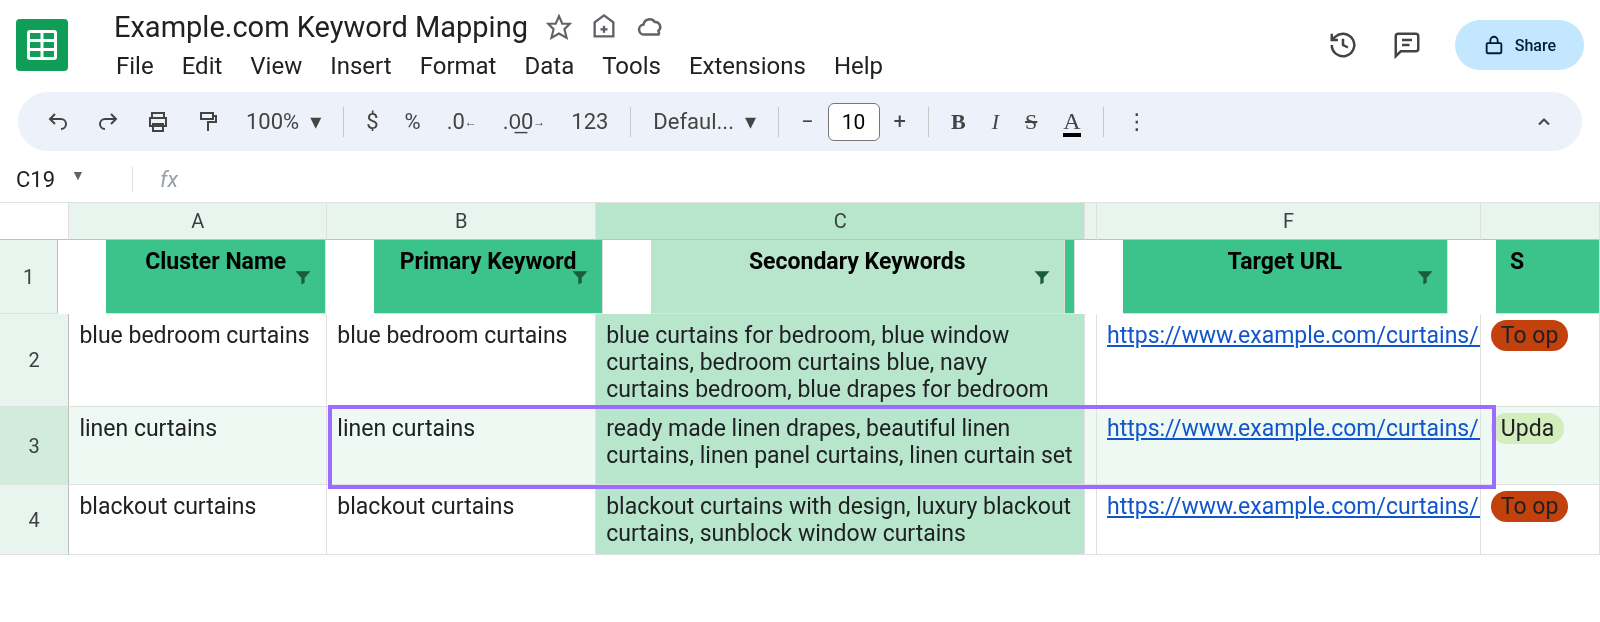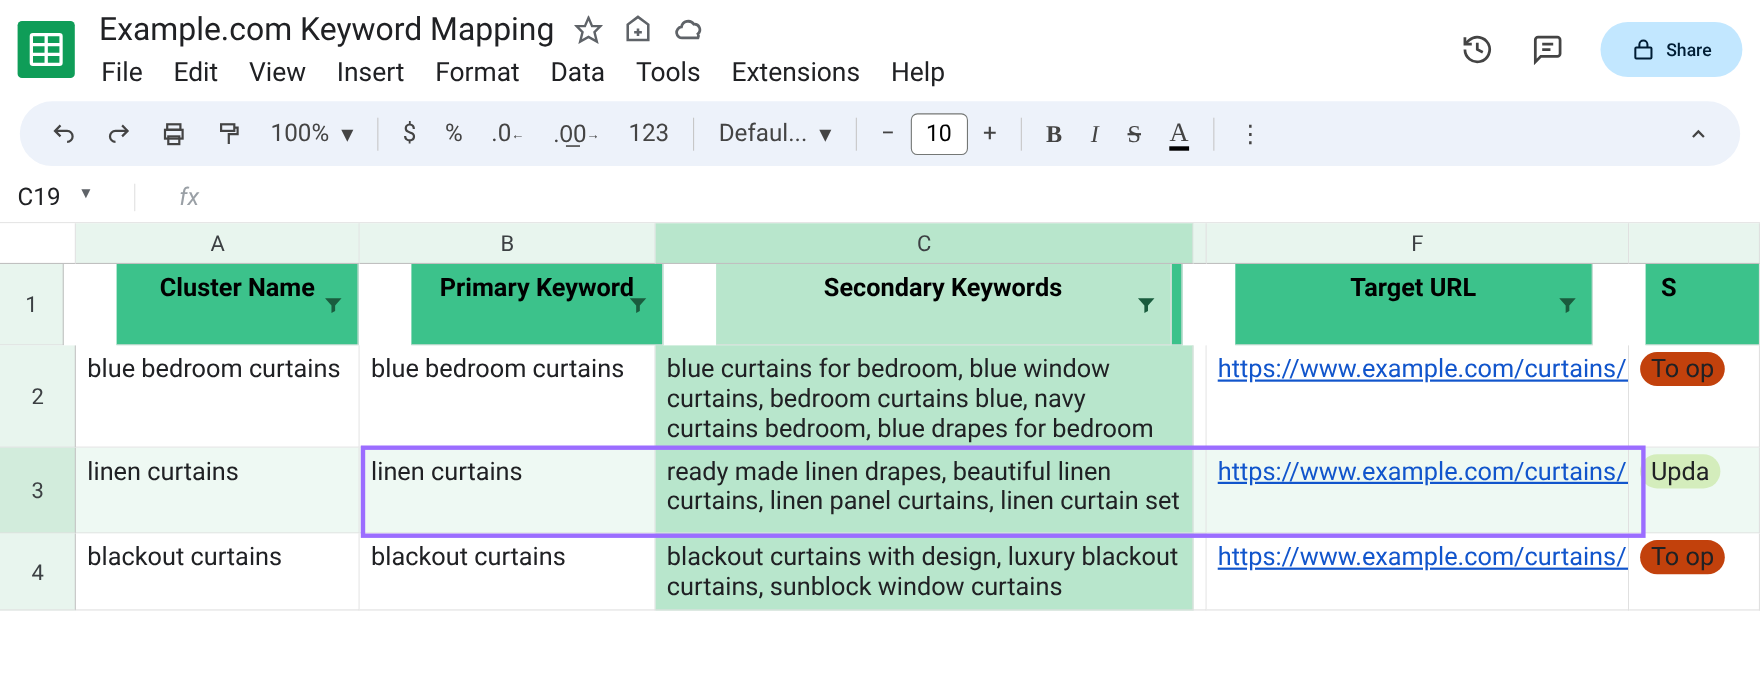--- a/index.html
+++ b/index.html
@@ -1,19 +1,19 @@
 <!DOCTYPE html>
 <html><head>
 <meta charset="utf-8">
 <style>
 * { margin: 0; padding: 0; box-sizing: border-box; font-family: 'Google Sans', Roboto, Arial, sans-serif; }
 body { background: #fff; width: 1600px; height: 622px; overflow: hidden; position: relative; }
 
 
-.title-bar { display: flex; align-items: center; padding: 10px 16px 2px 16px; }
+.title-bar { display: flex; align-items: center; padding: 10px 16px 2px 16px; gap: 24px; }
 .logo { width: 52px; height: 52px; background: #0f9d58; border-radius: 4px; display: flex; align-items: center; justify-content: center; margin-right: 22px; }
 .logo svg { width: 36px; height: 36px; }
 .title-section { flex: 1; }
 .doc-title { font-size: 29px; color: #202124; font-weight: 400; display: flex; align-items: center; gap: 18px; }
 .title-icons { display: flex; gap: 18px; align-items: center; color: #5f6368; }
 .title-icons span { font-size: 24px; cursor: pointer; }
 .menu-bar { display: flex; gap: 28px; font-size: 24px; color: #202124; margin-top: 8px; padding-left: 2px;}
 .menu-bar span { cursor: pointer; }
 .right-controls { display: flex; align-items: center; gap: 32px; margin-left: auto; }
 .icon-btn { width: 32px; height: 32px; display: flex; align-items: center; justify-content: center; cursor: pointer; color: #444; }
@@ -31,21 +31,21 @@
 .italic { font-style: italic; font-family: serif; font-size: 24px; }
 .strike { text-decoration: line-through; font-family: serif; font-size: 22px; }
 .text-color { position: relative; font-family: serif; font-size: 24px; }
 .text-color::after { content:''; position:absolute; left:0; right:0; bottom:-2px; height:4px; background:#000; }
 .toolbar-collapse { margin-left: auto; }
 
 
 .formula-row { display: flex; align-items: center; padding: 10px 8px 10px 8px; border-bottom: 1px solid #e0e0e0; margin-top: 6px;}
 .name-box { width: 100px; font-size: 22px; color: #202124; padding-left: 8px; display:flex; gap:16px;}
 .name-box .dd { font-size: 14px; color:#5f6368;}
-.fx { font-style: italic; color: #9aa0a6; font-size: 22px; margin-left: 14px; border-left:1px solid #e0e0e0; padding-left:40px;}
+.fx { font-style: italic; color: #9aa0a6; font-size: 22px; margin-left: 24px; border-left:1px solid #e0e0e0; padding-left:27px;}
 
 
 .grid { position: relative; }
 .col-headers { display: flex; height: 37px; }
 .corner { width: 70px; border-right: 1px solid #e0e0e0; border-bottom: 1px solid #c0c0c0; background: #fff; }
 .col-head { border-right: 1px solid #e0e0e0; border-bottom: 1px solid #c0c0c0; display: flex; align-items: center; justify-content: center; font-size: 20px; color: #3c4043; background: #e8f5ee; }
 .col-A { width: 260px; } .col-B { width: 271px; } .col-C { width: 493px; background:#b8e6cc !important; } .col-F { width: 387px; } .col-G { width: 120px; }
 .hidden-marker { width: 12px; border-right: 1px solid #e0e0e0; border-bottom:1px solid #c0c0c0; background:#e8f5ee; position:relative;}
 
 .row { display: flex; }

